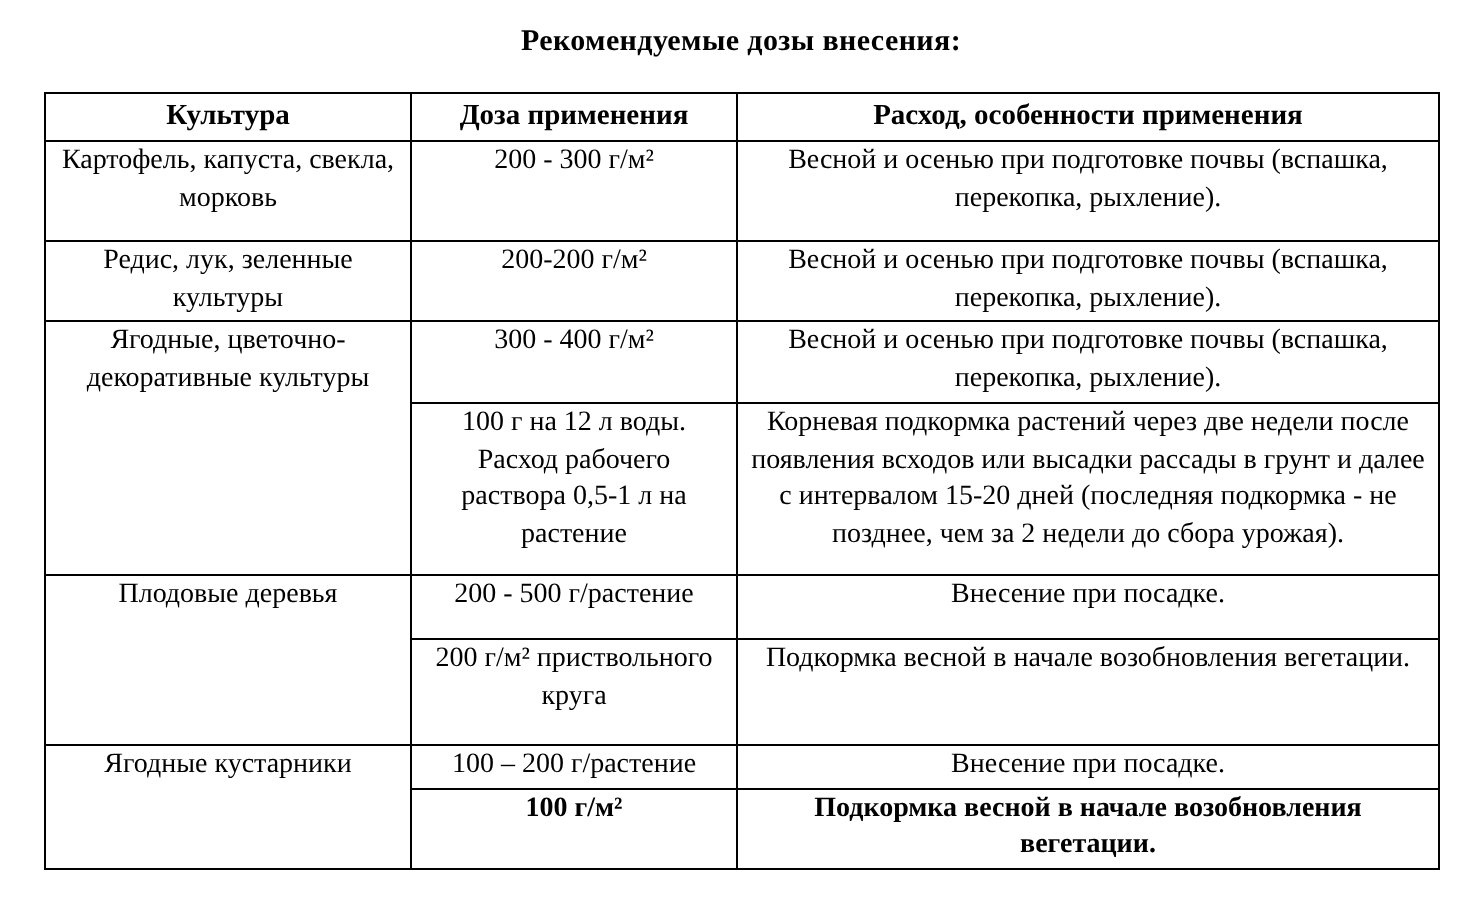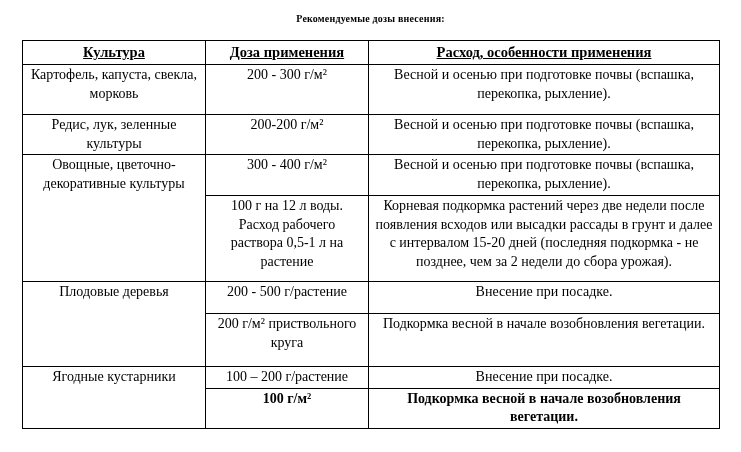--- a/index.html
+++ b/index.html
@@ -13,21 +13,21 @@
     height: 452px;
     background: #ffffff;
     font-family: "Liberation Serif", "DejaVu Serif", serif;
     color: #000000;
     overflow: hidden;
   }
   .doc-title {
     padding-top: 13px;
     text-align: center;
     font-weight: bold;
-    font-size: 10px;
+    font-size: 15px;
     letter-spacing: 0.2px;
   }
   table.doses {
     border-collapse: collapse;
     table-layout: fixed;
     width: 697px;
     margin-left: 22px;
     margin-top: 16px;
   }
   table.doses col.c1 { width: 183px; }
@@ -40,21 +40,20 @@
     vertical-align: top;
     font-size: 14px;
     line-height: 1.33;
     overflow: hidden;
   }
   table.doses th {
     font-weight: bold;
     vertical-align: middle;
     height: 21px;
     font-size: 14.5px;
-    text-decoration: underline;
   }
   tr.r1  { height: 50px; }
   tr.r2  { height: 33px; }
   tr.r3a { height: 41px; }
   tr.r3b { height: 86px; }
   tr.r4a { height: 32px; }
   tr.r4b { height: 53px; }
   tr.r5a { height: 19px; margin-top: 12px; }
   tr.r5b { height: 36px; font-weight: bold; }
   td.v-mid { vertical-align: middle; }
@@ -86,21 +85,21 @@
         <td>Весной и осенью при подготовке почвы (вспашка, перекопка, рыхление).</td>
       </tr>
 
       <tr class="r2">
         <td>Редис, лук, зеленные культуры</td>
         <td>200-200 г/м²</td>
         <td>Весной и осенью при подготовке почвы (вспашка, перекопка, рыхление).</td>
       </tr>
 
       <tr class="r3a">
-        <td rowspan="2">Овощные, цветочно-декоративные культуры</td>
+        <td rowspan="2">Ягодные, цветочно-декоративные культуры</td>
         <td>300 - 400 г/м²</td>
         <td>Весной и осенью при подготовке почвы (вспашка, перекопка, рыхление).</td>
       </tr>
       <tr class="r3b">
         <td>100 г на 12 л воды. Расход рабочего раствора 0,5-1 л на растение</td>
         <td>Корневая подкормка растений через две недели после появления всходов или высадки рассады в грунт и далее с интервалом 15-20 дней (последняя подкормка -  не позднее, чем за 2 недели до сбора урожая).</td>
       </tr>
 
       <tr class="r4a">
         <td rowspan="2" class="v-mid">Плодовые деревья</td>

